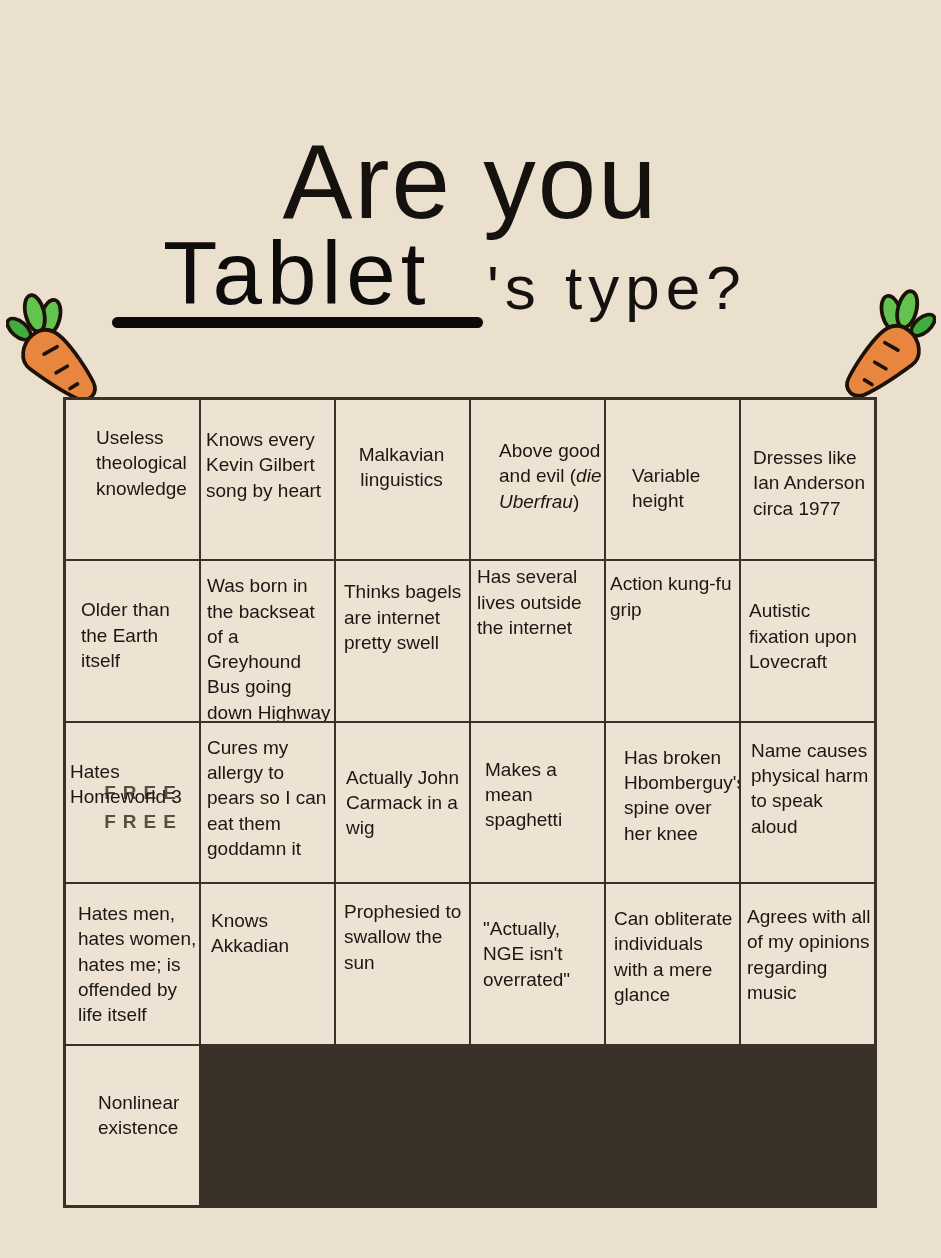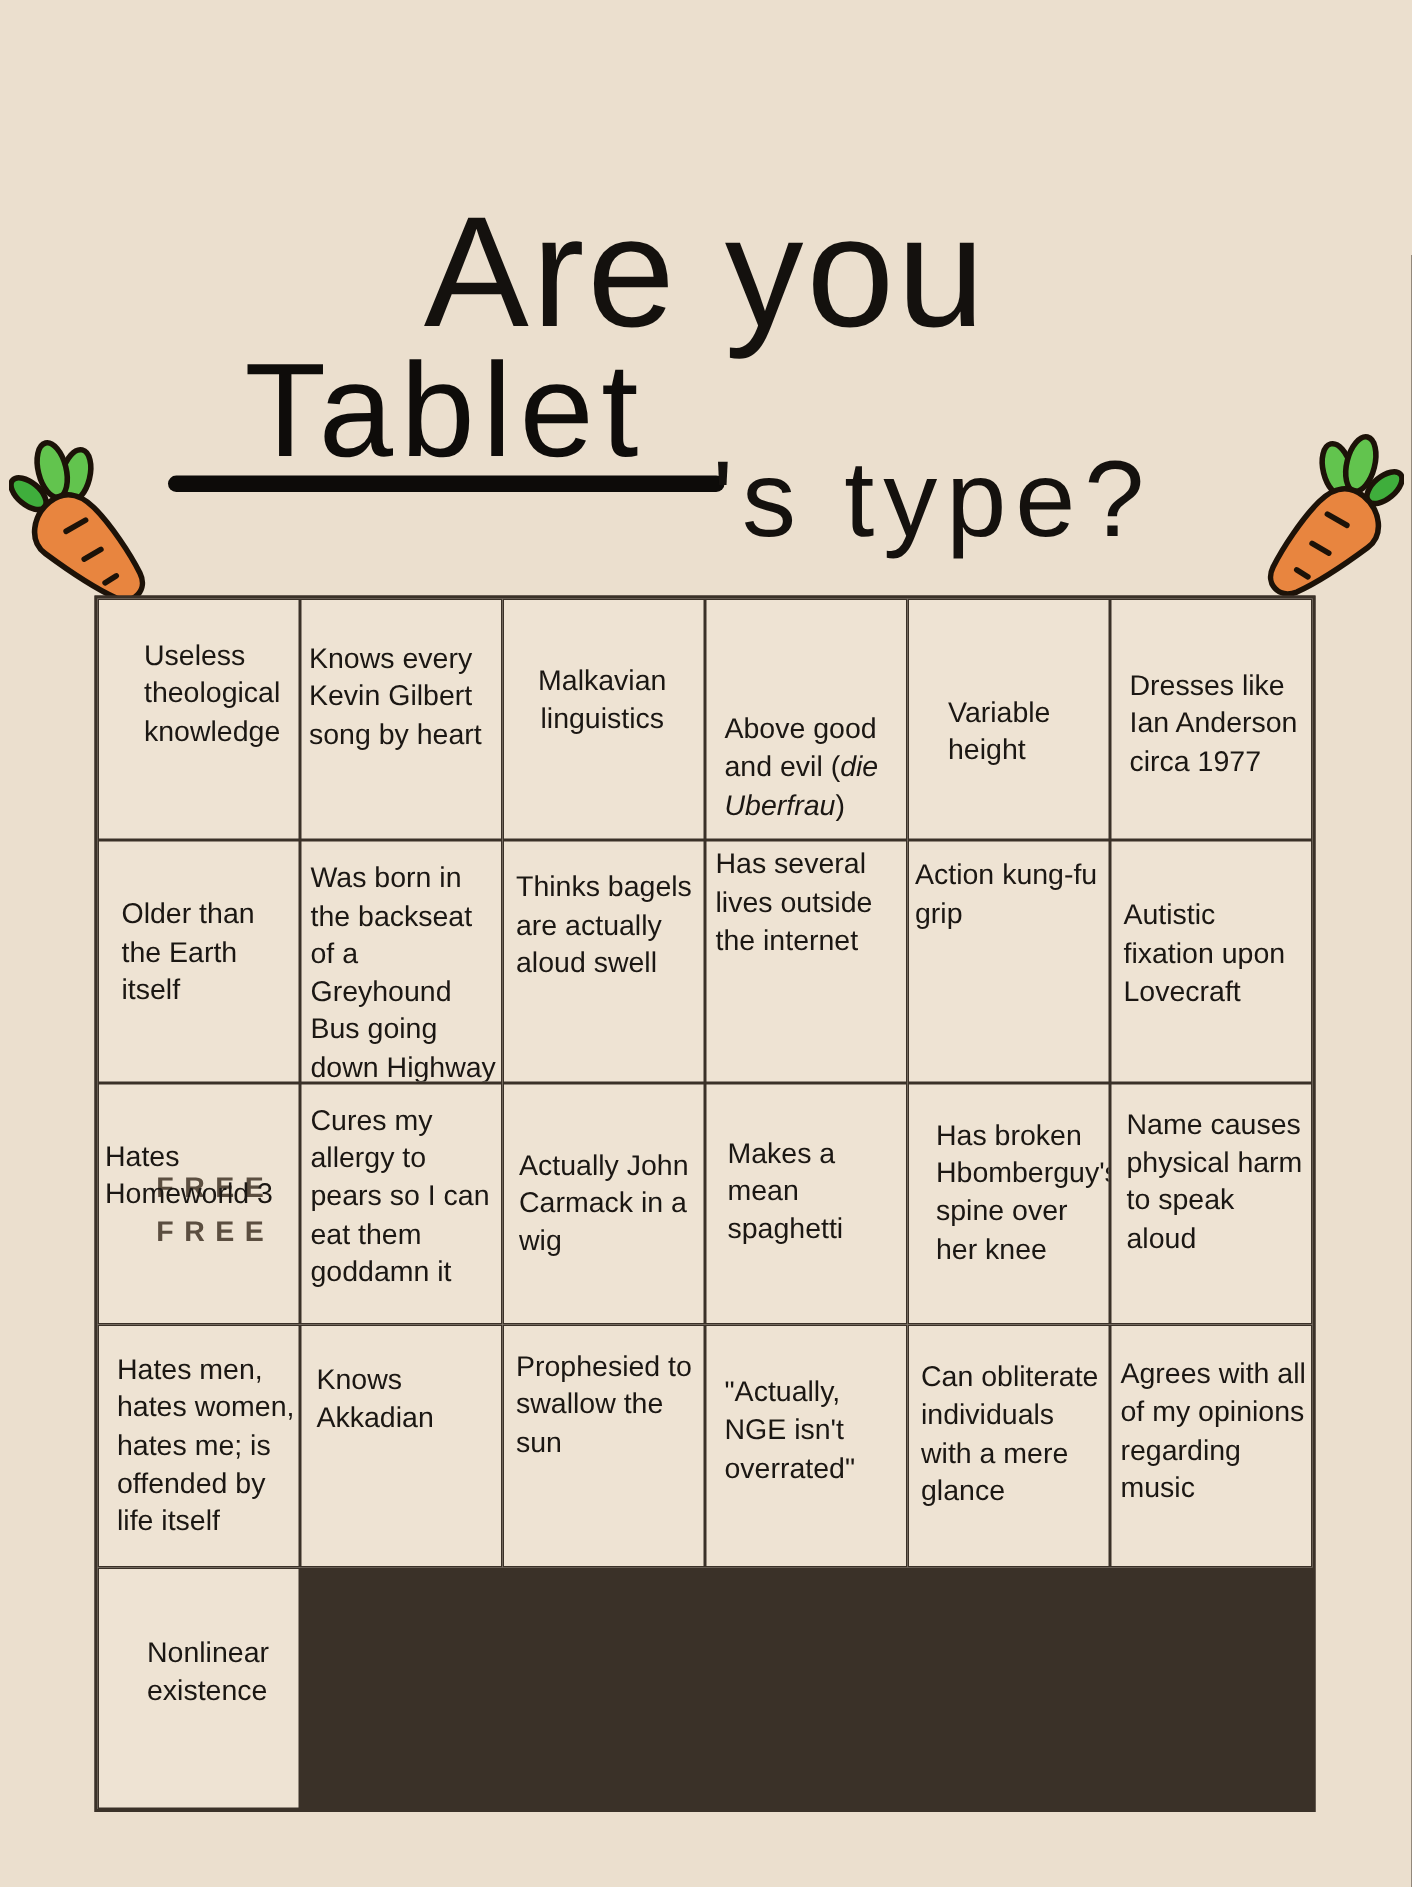--- a/index.html
+++ b/index.html
@@ -29,23 +29,23 @@
     position:absolute; top:222px; left:163px;
     font-size:89px; letter-spacing:5px; font-weight:500;
     color:#0e0c0a;
   }
   .blank-underline{
     position:absolute; top:317px; left:112px;
     width:371px; height:11px;
     background:#0d0b09; border-radius:6px;
   }
   .title-line2{
-    position:absolute; top:252px; left:475px;
-    font-size:72px; letter-spacing:6px; font-weight:500;
-    color:#14110e; white-space:nowrap;margin-top:40px;
+    position:absolute; top:252px; left:487px;
+    font-size:62px; letter-spacing:6px; font-weight:500;
+    color:#14110e; white-space:nowrap;
   }
   
   .carrot{position:absolute; width:104px; height:116px;}
   .carrot-left{left:6px; top:292px; transform:scaleX(-1);}
   .carrot-right{left:832px; top:288px;}
   
   .grid{
     position:absolute; left:63px; top:397px;
     width:814px; height:811px;
     display:grid;
@@ -111,36 +111,36 @@
     <div class="cell">
       <div class="cell-text" style="padding-left: 30px; padding-top: 25px;">Useless theological knowledge</div>
     </div>
     <div class="cell">
       <div class="cell-text" style="padding-left: 5px; padding-top: 27px;">Knows every Kevin Gilbert song by heart</div>
     </div>
     <div class="cell">
       <div class="cell-text" style="padding-left: 0px; padding-top: 42px; text-align: center;">Malkavian linguistics</div>
     </div>
     <div class="cell">
-      <div class="cell-text" style="padding-left: 12px; padding-top: 38px; margin-top: 36px;">Above good and evil (<i>die Uberfrau</i>)</div>
+      <div class="cell-text" style="padding-left: 28px; padding-top: 38px;">Above good and evil (<i>die Uberfrau</i>)</div>
     </div>
     <div class="cell">
       <div class="cell-text" style="padding-left: 26px; padding-top: 63px;">Variable height</div>
     </div>
     <div class="cell">
       <div class="cell-text" style="padding-left: 12px; padding-top: 45px;">Dresses like Ian Anderson circa 1977</div>
     </div>
     <div class="cell">
       <div class="cell-text" style="padding-left: 15px; padding-top: 36px;">Older than the Earth itself</div>
     </div>
     <div class="cell">
       <div class="cell-text" style="padding-left: 6px; padding-top: 12px;">Was born in the backseat of a Greyhound Bus going down Highway 41</div>
     </div>
     <div class="cell">
-      <div class="cell-text" style="padding-left: 8px; padding-top: 18px;">Thinks bagels are actually aloud swell</div>
+      <div class="cell-text" style="padding-left: 8px; padding-top: 18px;">Thinks bagels are internet pretty swell</div>
     </div>
     <div class="cell">
       <div class="cell-text" style="padding-left: 6px; padding-top: 3px;">Has several lives outside the internet</div>
     </div>
     <div class="cell">
       <div class="cell-text" style="padding-left: 4px; padding-top: 10px;">Action kung-fu grip</div>
     </div>
     <div class="cell">
       <div class="cell-text" style="padding-left: 8px; padding-top: 37px;">Autistic fixation upon Lovecraft</div>
     </div>

